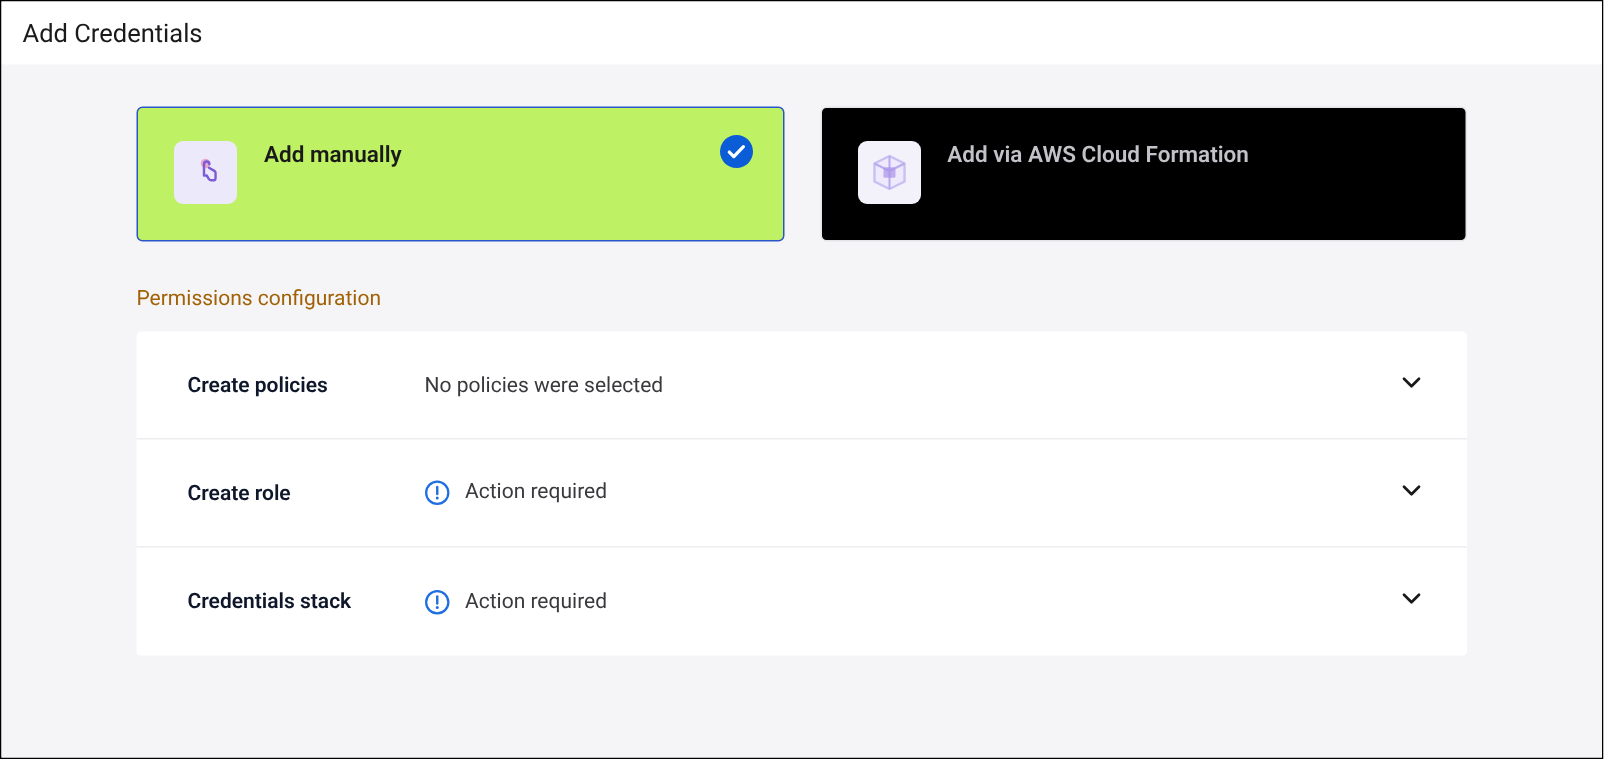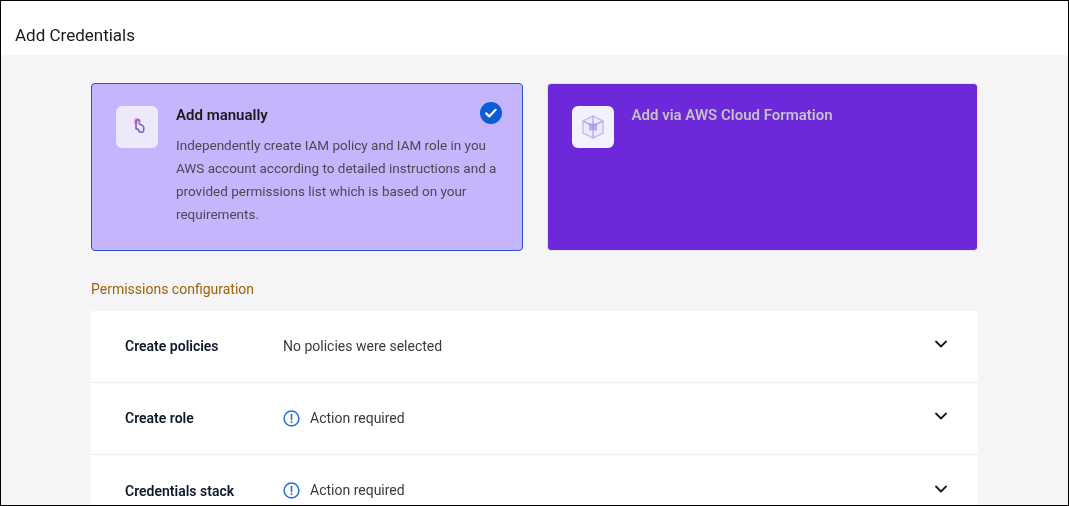--- a/index.html
+++ b/index.html
@@ -12,55 +12,55 @@
       overflow: hidden;
     }
     .frame {
       border: 1px solid #000;
       width: 1069px;
       height: 506px;
       display: flex;
       flex-direction: column;
     }
     .header {
-      padding: 24px 14px 10px 14px;
+      padding: 12px 14px 10px 14px;
       background: #fff;
     }
     .header h1 {
       font-size: 17px;
       font-weight: 400;
       color: #1a1a1a;
     }
     .body {
       flex: 1;
       background: #f5f5f7;
       padding: 28px 90px 30px 90px;
       overflow: hidden;
     }
     .cards {
       display: flex;
       gap: 24px;
       margin-bottom: 30px;
     }
     .card {
       flex: 1;
-      background: #c4b5fd;
+      background: #bef264;
       border: 1px solid #e4e4e8;
       border-radius: 4px;
       padding: 22px 24px 24px 24px;
       display: flex;
       gap: 18px;
       position: relative;
       cursor: pointer;
     }
     .card.selected {
       border: 1.5px solid #2a55c9;
     }
     .card.disabled {
-      background: #6d28d9;
+      background: #000000;
       opacity: 1;
       cursor: default;
     }
     .card-icon-box {
       width: 42px;
       height: 42px;
       flex-shrink: 0;
       border-radius: 6px;
       display: flex;
       align-items: center;
@@ -160,21 +160,20 @@
       <div class="card selected">
         <div class="card-icon-box manual">
           <svg width="24" height="24" viewBox="0 0 24 24" fill="none">
             <circle cx="12" cy="6" r="3.2" fill="#e9a9c8"></circle>
             <path d="M11 6.5 V14 h1.8 l1.4 2.2 c.4.6 1 1 1.7 1 h1.2 c.9 0 1.6-.7 1.6-1.6 v-3.3 c0-.6-.3-1.1-.8-1.4 l-3.6-2.1" stroke="#7b5cd6" stroke-width="1.6" fill="none" stroke-linecap="round" stroke-linejoin="round"></path>
             <path d="M11 6.5 c0-1 .8-1.8 1.8-1.8 s1.8.8 1.8 1.8" stroke="#7b5cd6" stroke-width="1.6" fill="none" stroke-linecap="round"></path>
           </svg>
         </div>
         <div class="card-content">
           <h2>Add manually</h2>
-          <p>Independently create IAM policy and IAM role in you AWS account according to detailed instructions and a provided permissions list which is based on your requirements.</p>
         </div>
         <span class="check-badge">
           <svg width="22" height="22" viewBox="0 0 22 22">
             <circle cx="11" cy="11" r="11" fill="#0b5cd7"></circle>
             <path d="M6.2 11.4 l3 3 6.4-6.6" stroke="#fff" stroke-width="2.2" fill="none" stroke-linecap="round" stroke-linejoin="round"></path>
           </svg>
         </span>
       </div>
 
       <div class="card disabled">

